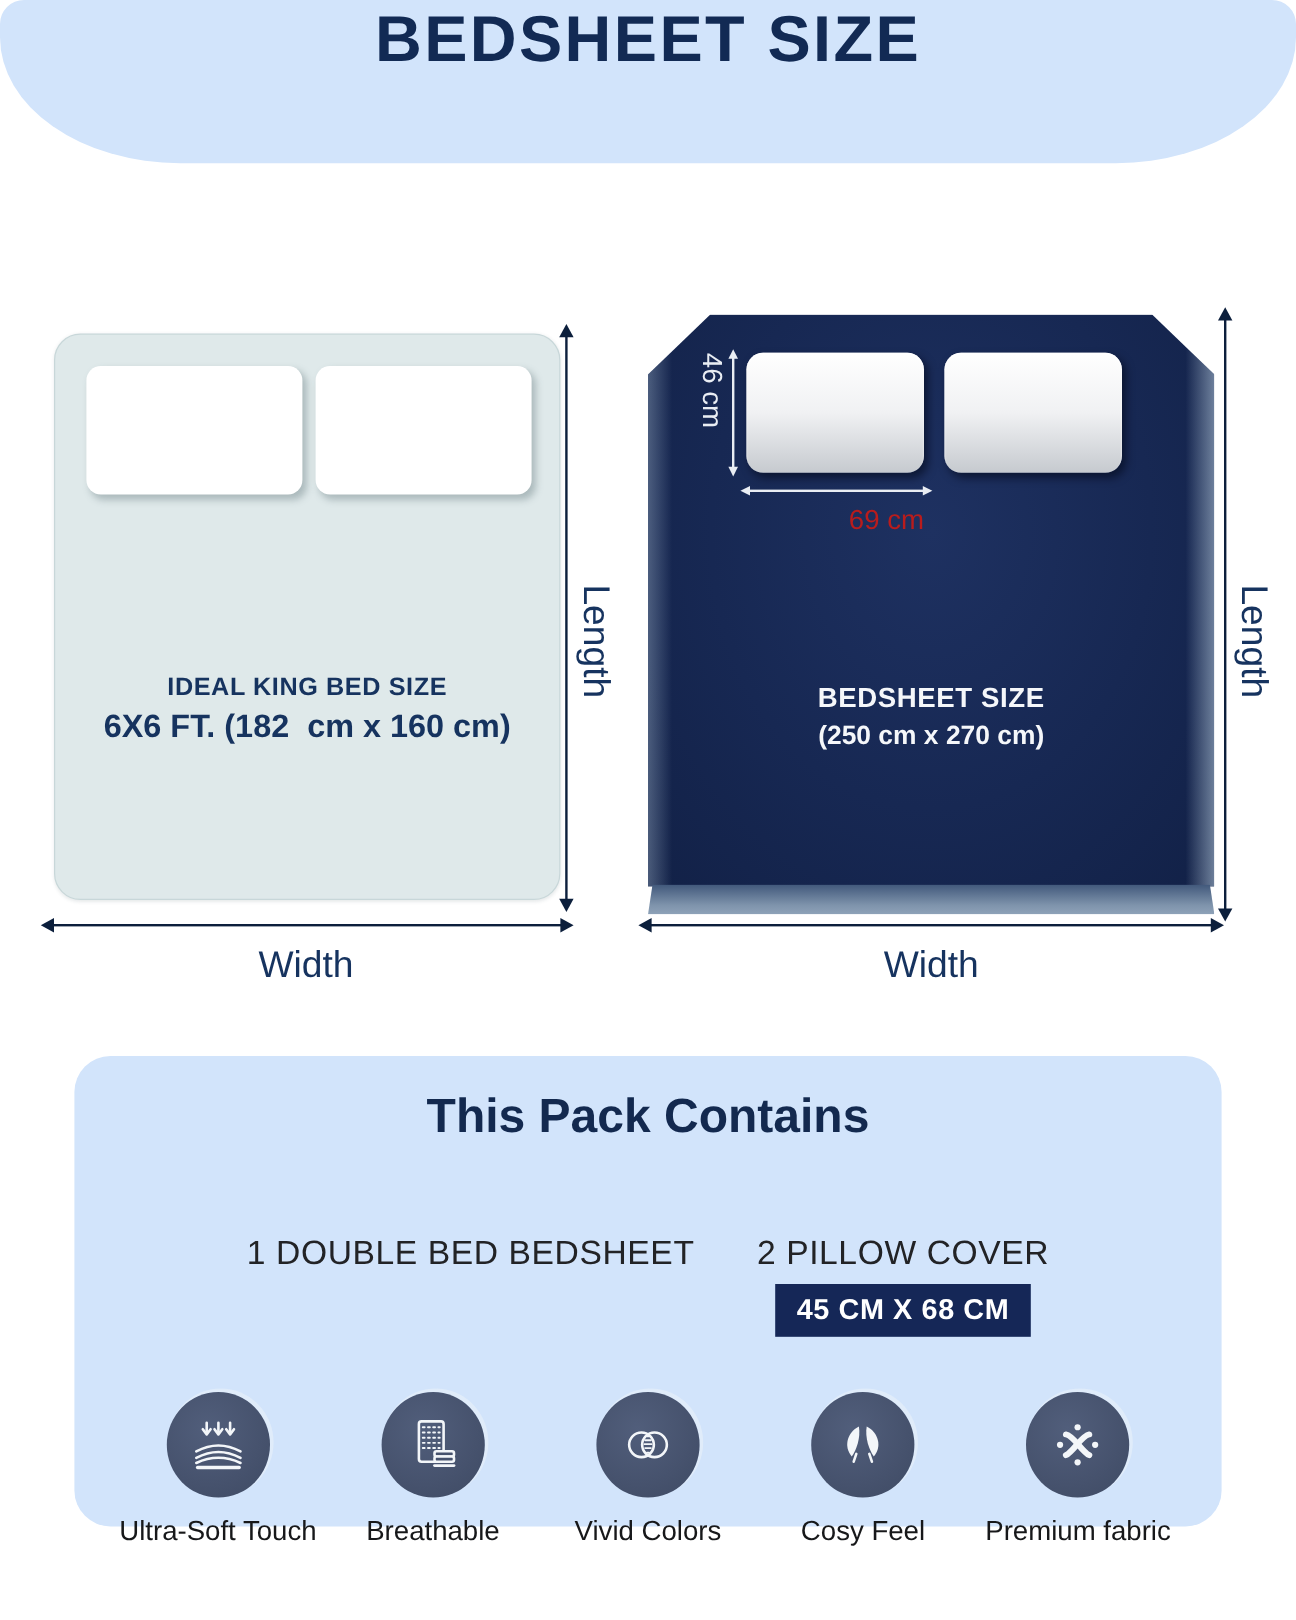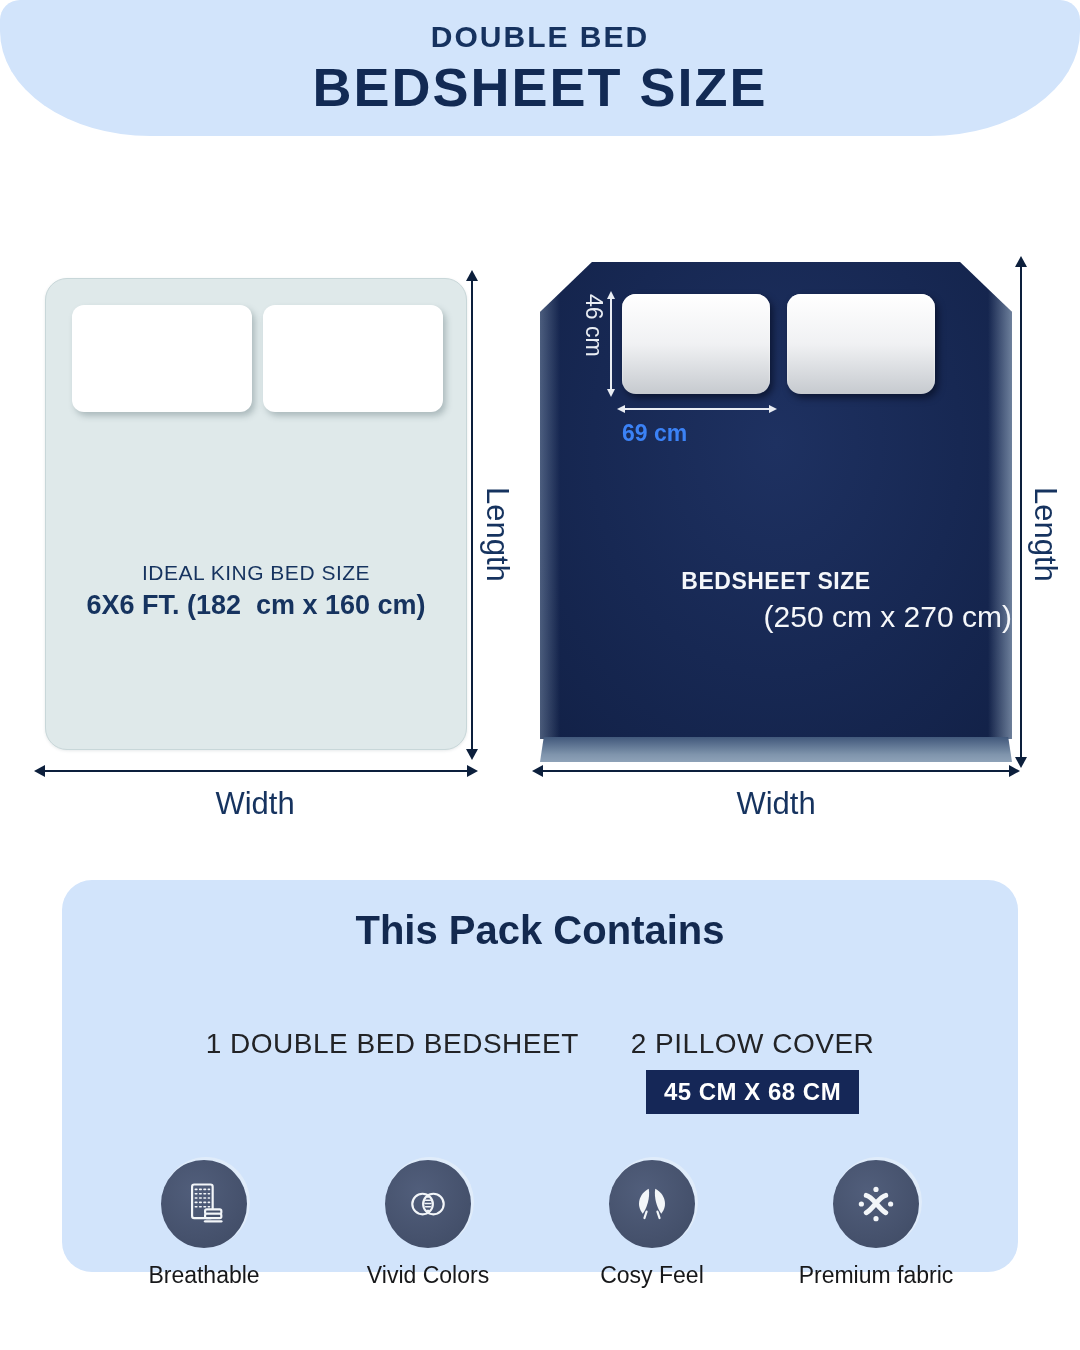--- a/index.html
+++ b/index.html
@@ -36,21 +36,21 @@
   .wlabel{position:absolute;color:#16335f;font-size:31px;font-weight:500;text-align:center;}
 
   
   .bed{position:absolute;left:45px;top:278px;width:420px;height:470px;background:#dfe9ea;
        border:1px solid #c8d7d9;border-radius:22px;box-shadow:0 1px 3px rgba(60,80,90,.12);}
   .bed .pillow{position:absolute;top:26px;width:180px;height:107px;background:#ffffff;border-radius:12px;
        box-shadow:3px 4px 6px rgba(90,110,115,.38);}
   .bed .pillow.p1{left:26px;}
   .bed .pillow.p2{left:217px;}
   .bed-text{position:absolute;left:0;right:0;top:282px;text-align:center;color:#16335f;}
-  .bed-text .t1{font-size:21px;font-weight:normal;letter-spacing:.5px;}
+  .bed-text .t1{font-size:21px;font-weight:bold;letter-spacing:.5px;}
   .bed-text .t2{font-size:27px;font-weight:600;margin-top:5px;white-space:pre-wrap;}
 
   
   .sheet{position:absolute;left:540px;top:262px;width:472px;height:500px;}
   .sheet-main{position:absolute;left:0;right:0;top:0;bottom:23px;
       clip-path:polygon(11% 0,89% 0,100% 10.5%,100% 100%,0 100%,0 10.5%);
       background:radial-gradient(ellipse at 50% 38%,#1e3161 0%,#172853 55%,#122147 100%);}
   .fold-r{position:absolute;top:0;bottom:0;right:0;width:24px;
       background:linear-gradient(to right,rgba(165,185,205,0),rgba(165,185,205,.62));}
   .fold-l{position:absolute;top:0;bottom:0;left:0;width:20px;
@@ -58,25 +58,25 @@
   .sheet-bottom{position:absolute;left:0;right:0;bottom:0;height:25px;
       background:linear-gradient(180deg,#41587b 0%,#7f94ac 70%,#8ea2b8 100%);
       clip-path:polygon(0.8% 0,99.2% 0,100% 100%,0 100%);}
   .sheet .pillow{position:absolute;top:32px;width:148px;height:100px;border-radius:14px;
       background:linear-gradient(180deg,#ffffff 0%,#f0f1f3 50%,#c6cacf 100%);
       box-shadow:3px 4px 7px rgba(0,5,20,.55), inset 0 2px 2px rgba(255,255,255,.9);}
   .sheet .pillow.p1{left:82px;}
   .sheet .pillow.p2{left:247px;}
   .dim-46{position:absolute;left:42px;top:32px;height:100px;display:flex;align-items:center;
       writing-mode:vertical-rl;color:#e9edf3;font-size:23px;font-weight:500;line-height:1;}
-  .dim-69{position:absolute;left:82px;width:148px;top:158px;text-align:left;
-      color:#3b82f6;font-size:23px;font-weight:700;}
+  .dim-69{position:absolute;left:82px;width:148px;top:158px;text-align:right;
+      color:#b91c1c;font-size:23px;font-weight:400;}
   .sheet-text{position:absolute;left:0;right:0;top:306px;text-align:center;color:#f5f7fa;}
   .sheet-text .t1{font-size:23px;font-weight:bold;letter-spacing:.5px;}
-  .sheet-text .t2{font-size:30px;font-weight:normal;margin-top:5px;text-align:right;}
+  .sheet-text .t2{font-size:22px;font-weight:bold;margin-top:5px;}
 
   
   .panel{position:absolute;left:62px;top:880px;width:956px;height:392px;background:#d2e4fb;border-radius:30px;}
   .panel-title{margin-top:28px;text-align:center;font-size:40px;font-weight:800;color:#13294f;}
   .items{display:flex;justify-content:center;gap:52px;margin-top:36px;align-items:flex-start;}
   .item{text-align:center;}
   .item .lbl{font-size:28px;font-weight:500;color:#222326;letter-spacing:.5px;margin-top:39px;}
   .item .badge{display:inline-block;margin-top:10px;background:#152757;color:#ffffff;
       font-size:24px;font-weight:bold;letter-spacing:.5px;padding:8px 18px;}
   .features{display:flex;justify-content:space-around;margin-top:46px;padding:0 30px;}
@@ -88,21 +88,20 @@
   .feature .flbl{margin-top:14px;font-size:23px;font-weight:500;color:#17181a;text-align:center;}
 
   .ic{stroke:#f3f6f9;fill:none;stroke-width:2;stroke-linecap:round;stroke-linejoin:round;}
 </style>
 </head>
 <body>
 
 <div class="page">
 
   <div class="banner">
-    <div class="sub">DOUBLE BED</div>
     <div class="big">BEDSHEET SIZE</div>
   </div>
 
   <div class="bed">
     <div class="pillow p1"></div>
     <div class="pillow p2"></div>
     <div class="bed-text">
       <div class="t1">IDEAL KING BED SIZE</div>
       <div class="t2">6X6 FT. (182  cm x 160 cm)</div>
     </div>
@@ -142,20 +141,35 @@
         <div class="lbl">1 DOUBLE BED BEDSHEET</div>
       </div>
       <div class="item">
         <div class="lbl">2 PILLOW COVER</div>
         <div class="badge">45 CM X 68 CM</div>
       </div>
     </div>
 
     <div class="features">
 
+      <div class="feature">
+        <div class="fcircle">
+          <svg viewBox="0 0 48 48">
+            <g class="ic">
+              <path d="M15 7v8M24 7v8M33 7v8"></path>
+              <path d="M12 12l3 4 3-4M21 12l3 4 3-4M30 12l3 4 3-4"></path>
+              <path d="M7 29q17-9 34 0"></path>
+              <path d="M7 34q17-9 34 0"></path>
+              <path d="M7 38q17-8 34 0"></path>
+              <path d="M8 41.5h32" stroke-width="2.6"></path>
+            </g>
+          </svg>
+        </div>
+        <div class="flbl">Ultra-Soft Touch</div>
+      </div>
 
       <div class="feature">
         <div class="fcircle">
           <svg viewBox="0 0 48 48">
             <g class="ic">
               <rect x="13" y="6" width="19" height="31" rx="2"></rect>
               <path d="M16 10.5h13M16 14.5h13M16 18.5h13M16 22.5h13M16 26.5h13" stroke-width="1.5" stroke-dasharray="1.4 2.6"></path>
               <rect x="25" y="29" width="15" height="4" rx="1.5" fill="#46526d"></rect>
               <rect x="25" y="33" width="15" height="4" rx="1.5" fill="#46526d"></rect>
               <path d="M25 40h15" stroke-width="2.2"></path>

